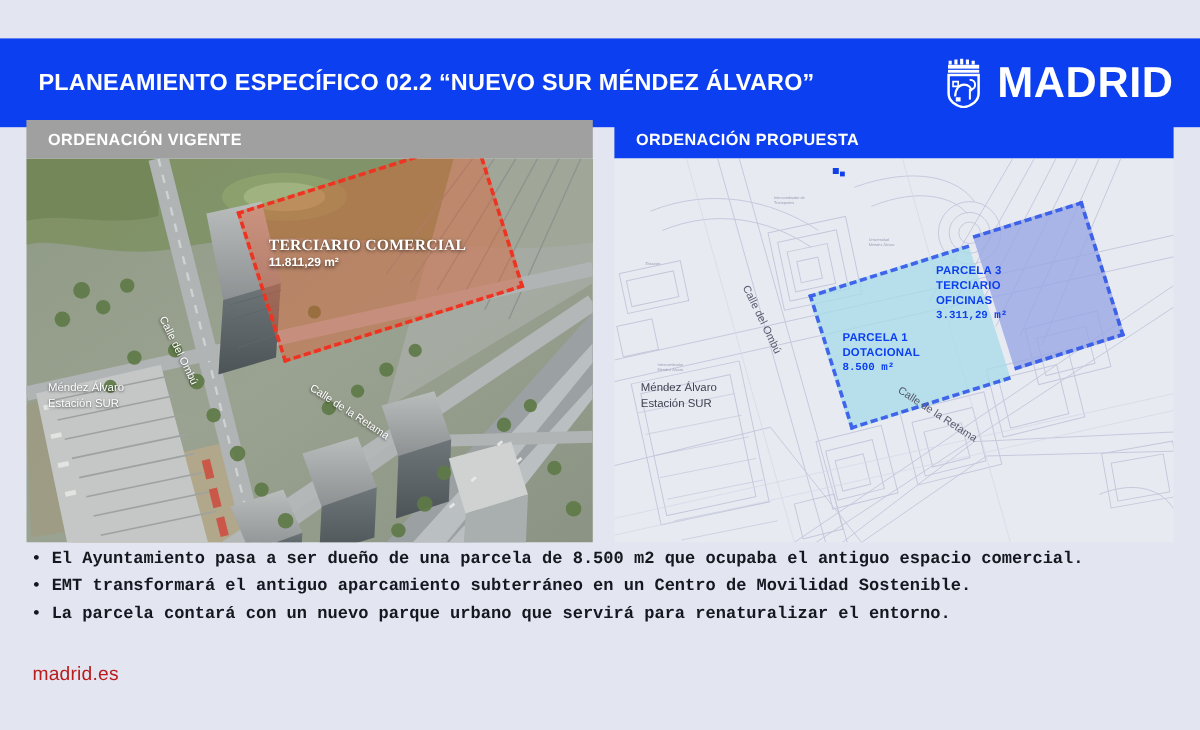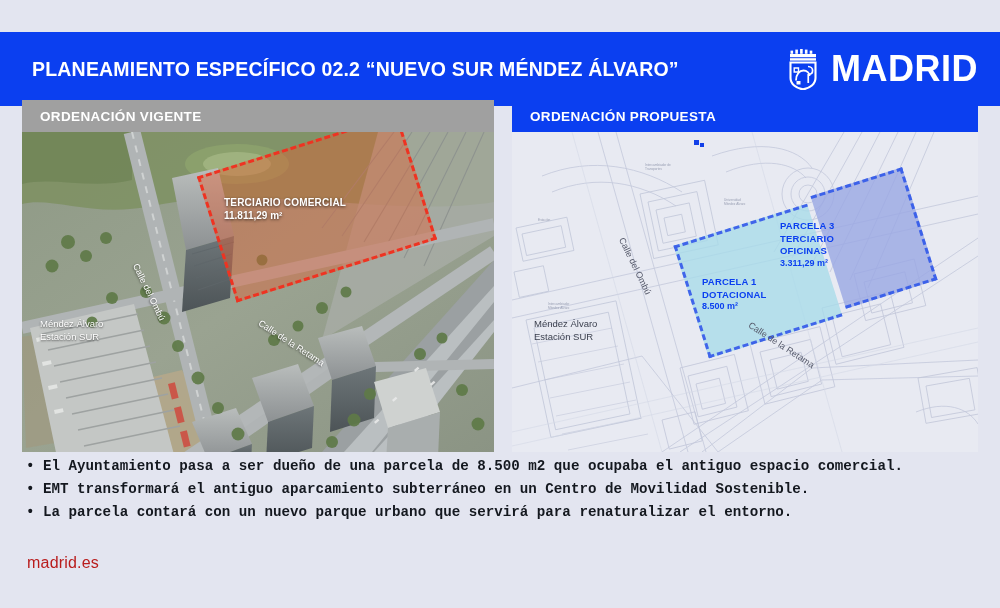--- a/index.html
+++ b/index.html
@@ -68,39 +68,39 @@
 
   .parcel-red {
     position:absolute;
     border:3px dashed #ee3322;
     background:rgba(228,92,48,.42);
   }
   .parcel-red-text {
     position:absolute; color:#fff; font-weight:bold; line-height:1.3;
     text-shadow:0 1px 3px rgba(0,0,0,.7);
   }
-  .parcel-red-text .t1 { font-size:10px; display:block; letter-spacing:.2px; }
+  .parcel-red-text .t1 { font-size:13px; display:block; letter-spacing:.2px;font-family:Liberation Serif, serif; }
   .parcel-red-text .t2 { font-size:10px; display:block; }
 
   
   .cadastral { position:absolute; inset:0; background:#e8eaf2; }
   .cadastral svg { position:absolute; inset:0; width:100%; height:100%; }
 
   .plan-label {
     position:absolute; color:#3a3f4d; font-size:9.5px; line-height:1.35;
     white-space:nowrap;
   }
   .plan-street {
     position:absolute; color:#55596a; font-size:9px; white-space:nowrap;
   }
   .plan-tiny { position:absolute; color:#9aa0b4; font-size:3.2px; line-height:1.3; }
 
   .parcel-txt { position:absolute; color:#0b3ff0; font-weight:bold; line-height:1.33; }
   .parcel-txt .big { font-size:9.5px; display:block; letter-spacing:.2px; }
-  .parcel-txt .sm  { font-size:9px;  display:block; }
+  .parcel-txt .sm  { font-size:9px;  display:block;font-family:Liberation Mono, monospace; }
 
   
   .bullets {
     position:absolute; left:26px; top:455px; width:940px;font-family:Liberation Mono, monospace;
   }
   .bullet {
     color:#14181f; font-size:14.2px; font-weight:bold;
     line-height:1.62; white-space:nowrap;
   }
 

